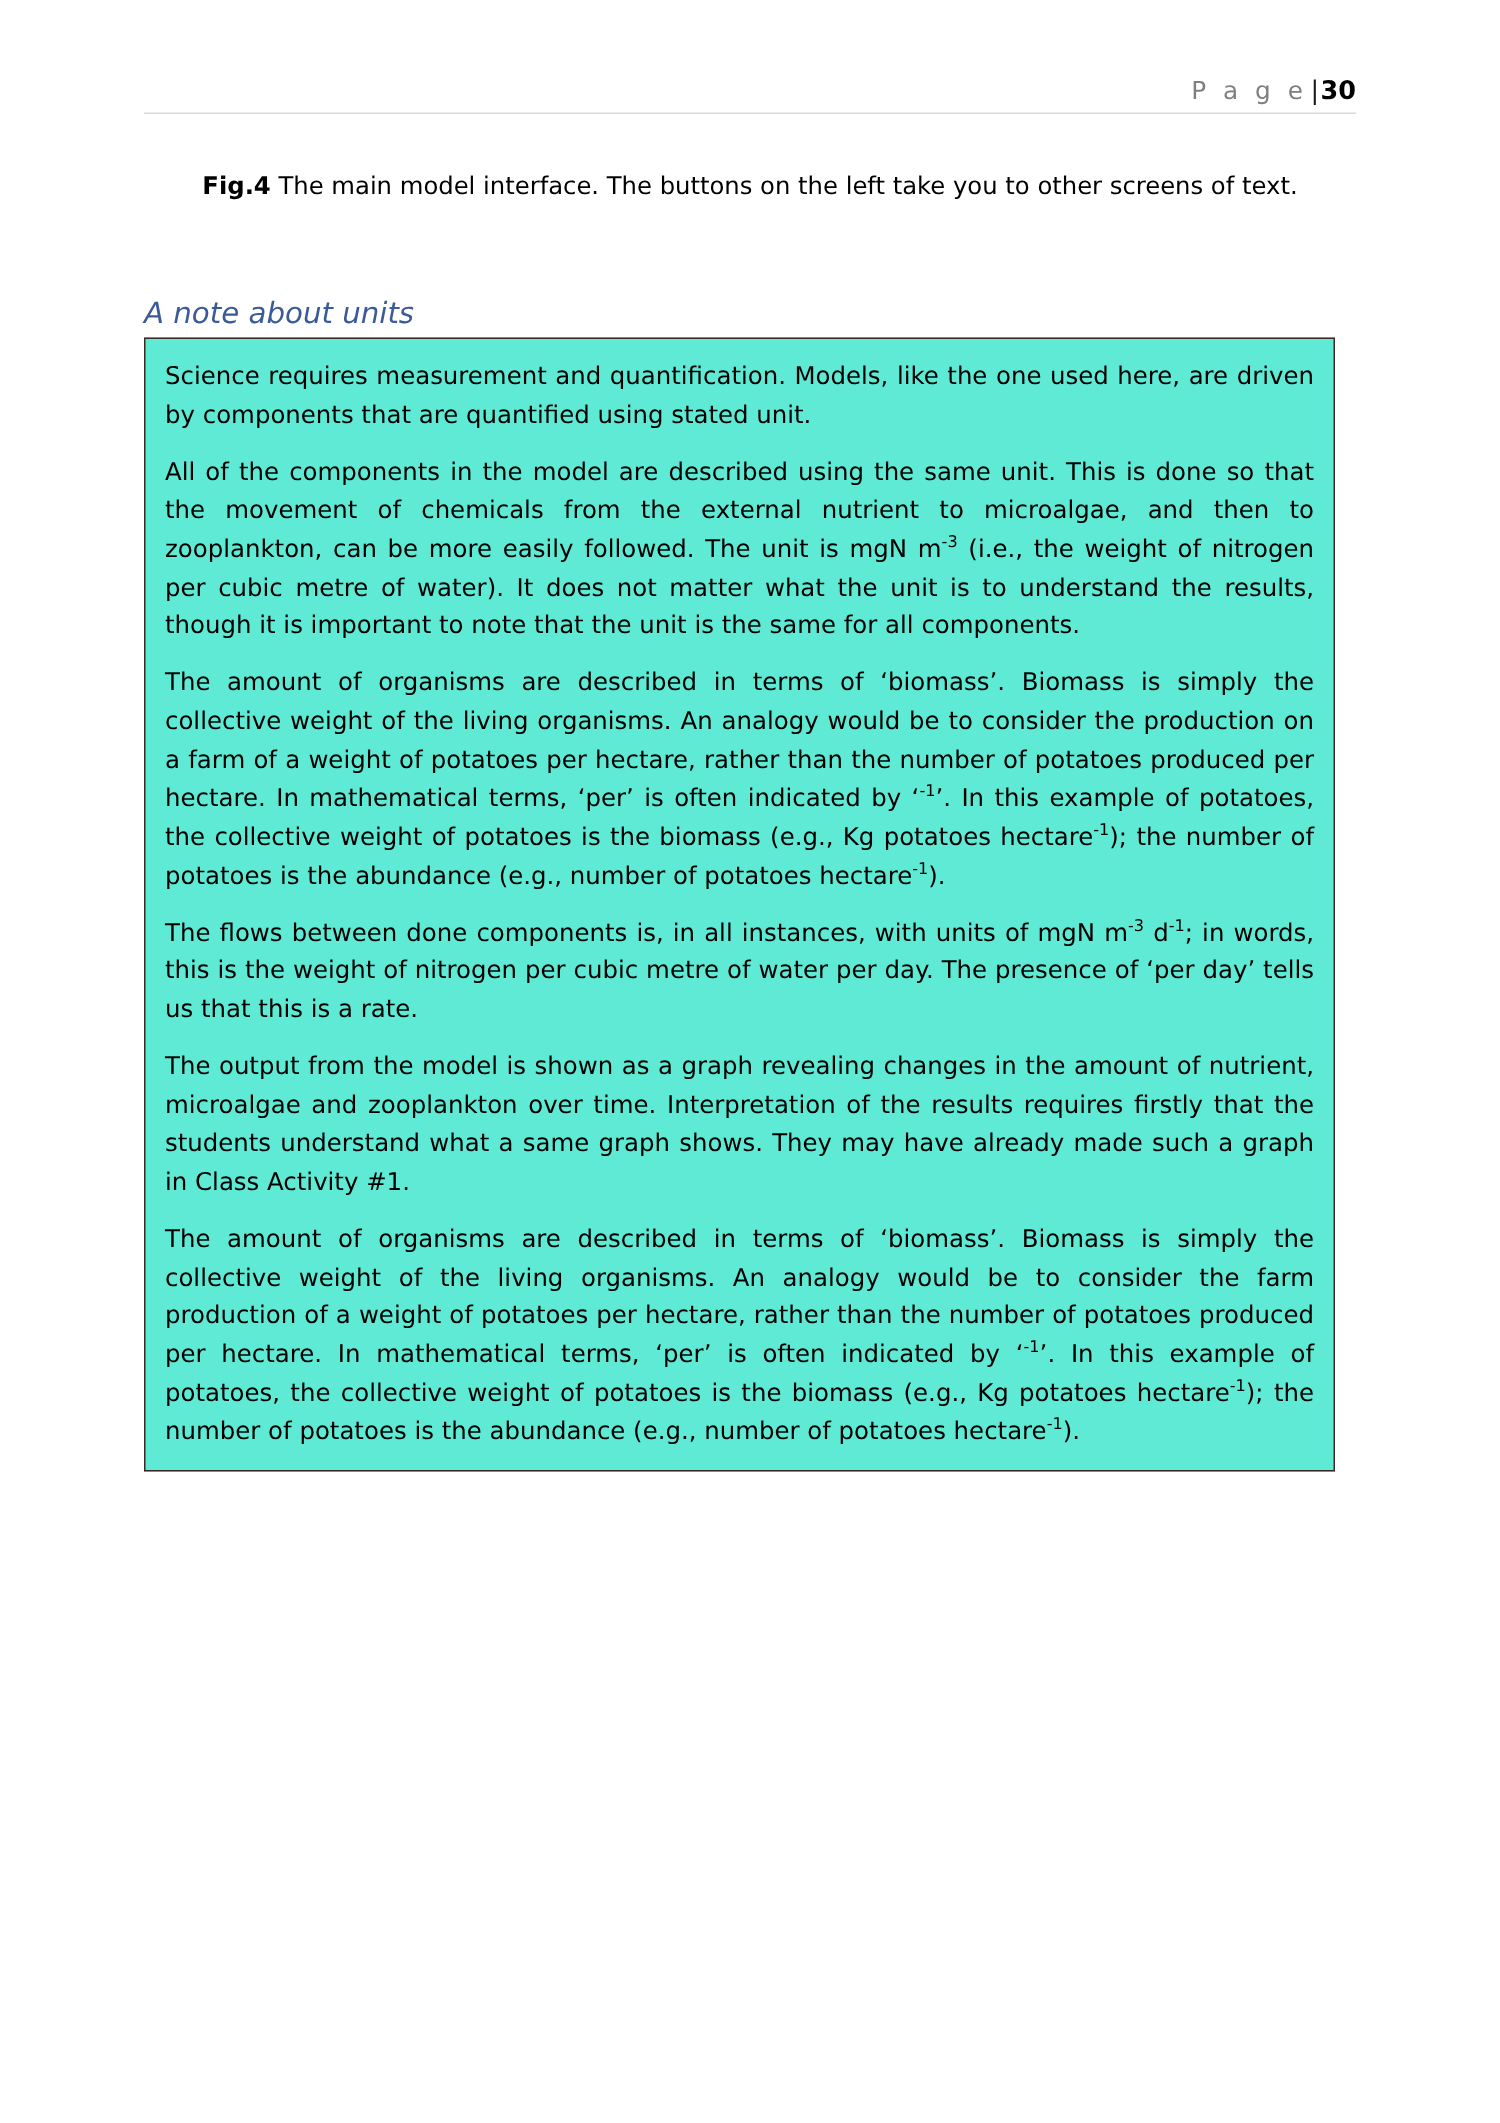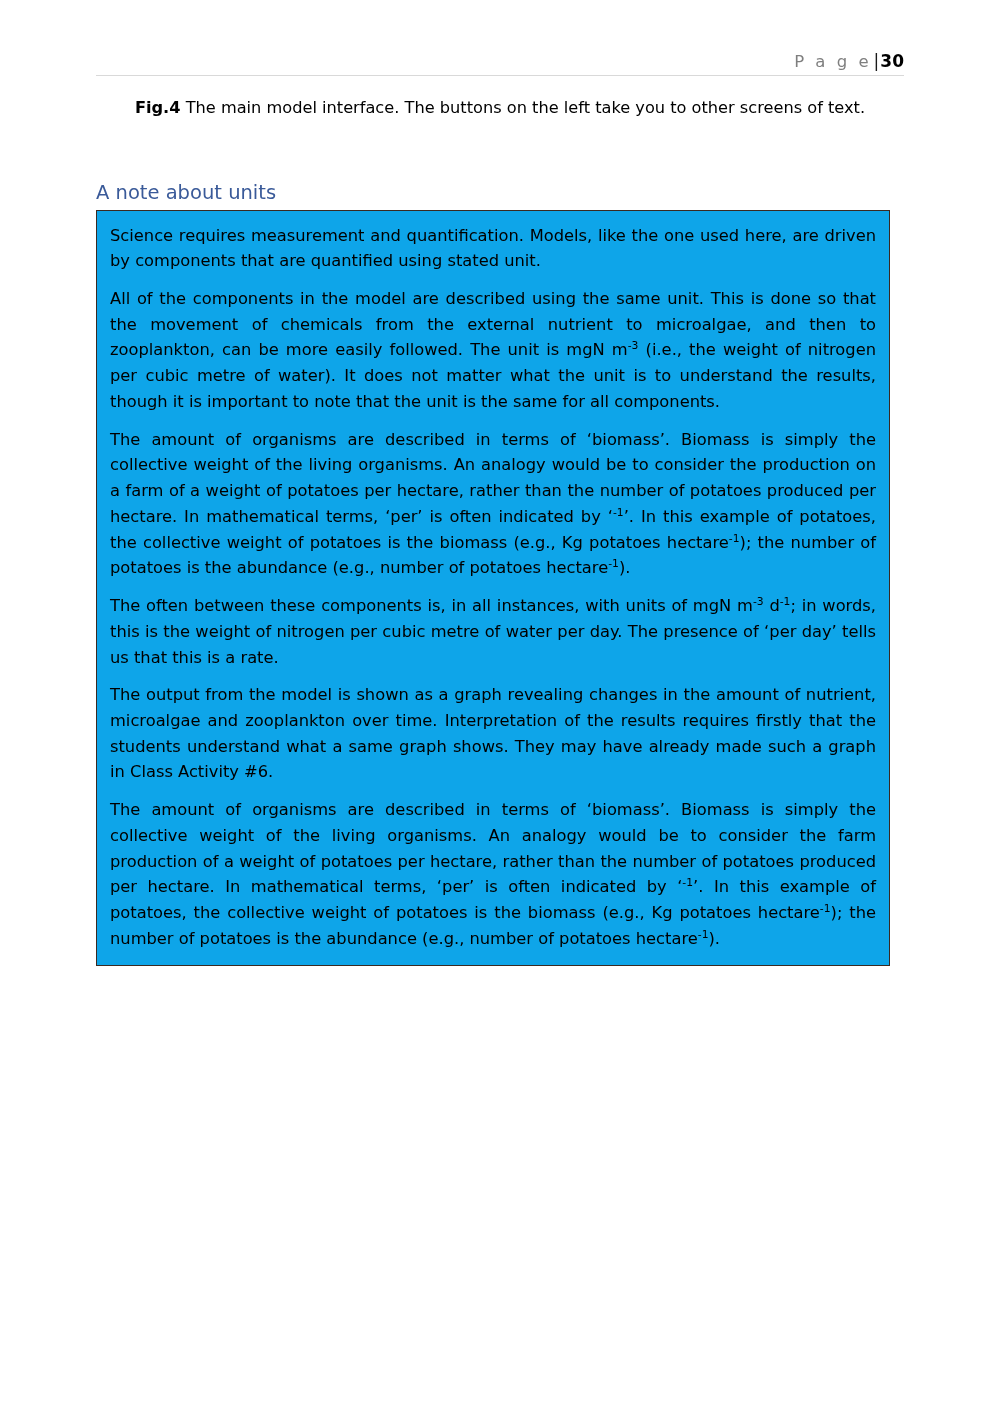--- a/index.html
+++ b/index.html
@@ -44,45 +44,46 @@
     margin: 0 1px 0 2px;
   }
   .page-header .page-number {
     font-size: 17px;
     font-weight: bold;
     color: #000000;
   }
 
   
   .figure-caption {
-    margin-top: 20px;
+    margin-top: 36px;
     text-align: center;
     font-size: 16.2px;
     line-height: 1.42;
     color: #000000;
     padding: 0 9px;
   }
   .figure-caption .fig-label {
     font-weight: bold;
   }
 
   
   .section-heading {
     margin-top: 62px;
     margin-bottom: 5px;
     font-size: 19.5px;
     color: #3a5a99;
     font-weight: normal;
     line-height: 1.2;
+    font-style: italic;
   }
 
   
   .note-box {
     border: 1.4px solid #3a2a22;
-    background: #0ea5e9;
+    background: #5eead4;
     box-sizing: border-box;
     padding: 12px 13px 13px 13px;
     width: 794px;
   }
   .note-box p {
     margin: 0 0 12px 0;
     font-size: 16.3px;
     line-height: 1.58;
     text-align: justify;
     text-justify: inter-word;
@@ -116,21 +117,21 @@
   <h2 class="section-heading">A note about units</h2>
 
   <div class="note-box">
 
     <p><span>Science requires measurement and quantification. Models, like the one used here, are driven by components that are quantified using stated unit.</span></p>
 
     <p><span>All of the components in the model are described using the same unit. This is done so that the movement of chemicals from the external nutrient to microalgae, and then to zooplankton, can be more easily followed. The unit is mgN m</span><sup>-3</sup><span> (i.e., the weight of nitrogen per cubic metre of water). It does not matter what the unit is to understand the results, though it is important to note that the unit is the same for all components.</span></p>
 
     <p><span>The amount of organisms are described in terms of ‘</span><b>biomass</b><span>’. Biomass is simply the collective weight of the living organisms. An analogy would be to consider the production on a farm of a weight of potatoes per hectare, rather than the number of potatoes produced per hectare. In mathematical terms, ‘per’ is often indicated by ‘</span><sup>-1</sup><span>’. In this example of potatoes, the collective weight of potatoes is the </span><b>biomass</b><span> (e.g., Kg potatoes hectare</span><sup>-1</sup><span>); the number of potatoes is the </span><b>abundance</b><span> (e.g., number of potatoes hectare</span><sup>-1</sup><span>).</span></p>
 
-    <p><span>The often between these components is, in all instances, with units of mgN m</span><sup>-3</sup><span> d</span><sup>-1</sup><span>; in words, this is the weight of nitrogen per cubic metre of water per day. The presence of ‘per day’ tells us that this is a rate.</span></p>
+    <p><span>The flows between done components is, in all instances, with units of mgN m</span><sup>-3</sup><span> d</span><sup>-1</sup><span>; in words, this is the weight of nitrogen per cubic metre of water per day. The presence of ‘per day’ tells us that this is a rate.</span></p>
 
-    <p><span>The output from the model is shown as a graph revealing changes in the amount of nutrient, microalgae and zooplankton over time. Interpretation of the results requires firstly that the students understand what a </span><b>same graph</b><span> shows. They may have already made such a graph in </span><b>Class Activity #6</b><span>.</span></p>
+    <p><span>The output from the model is shown as a graph revealing changes in the amount of nutrient, microalgae and zooplankton over time. Interpretation of the results requires firstly that the students understand what a </span><b>same graph</b><span> shows. They may have already made such a graph in </span><b>Class Activity #1</b><span>.</span></p>
 
     <p><span>The amount of organisms are described in terms of ‘</span><b>biomass</b><span>’. Biomass is simply the collective weight of the living organisms. An analogy would be to consider the farm production of a weight of potatoes per hectare, rather than the number of potatoes produced per hectare. In mathematical terms, ‘per’ is often indicated by ‘</span><sup>-1</sup><span>’. In this example of potatoes, the collective weight of potatoes is the </span><b>biomass</b><span> (e.g., Kg potatoes hectare</span><sup>-1</sup><span>); the number of potatoes is the </span><b>abundance</b><span> (e.g., number of potatoes hectare</span><sup>-1</sup><span>).</span></p>
 
   </div>
 
 </div>
 
 </body></html>

